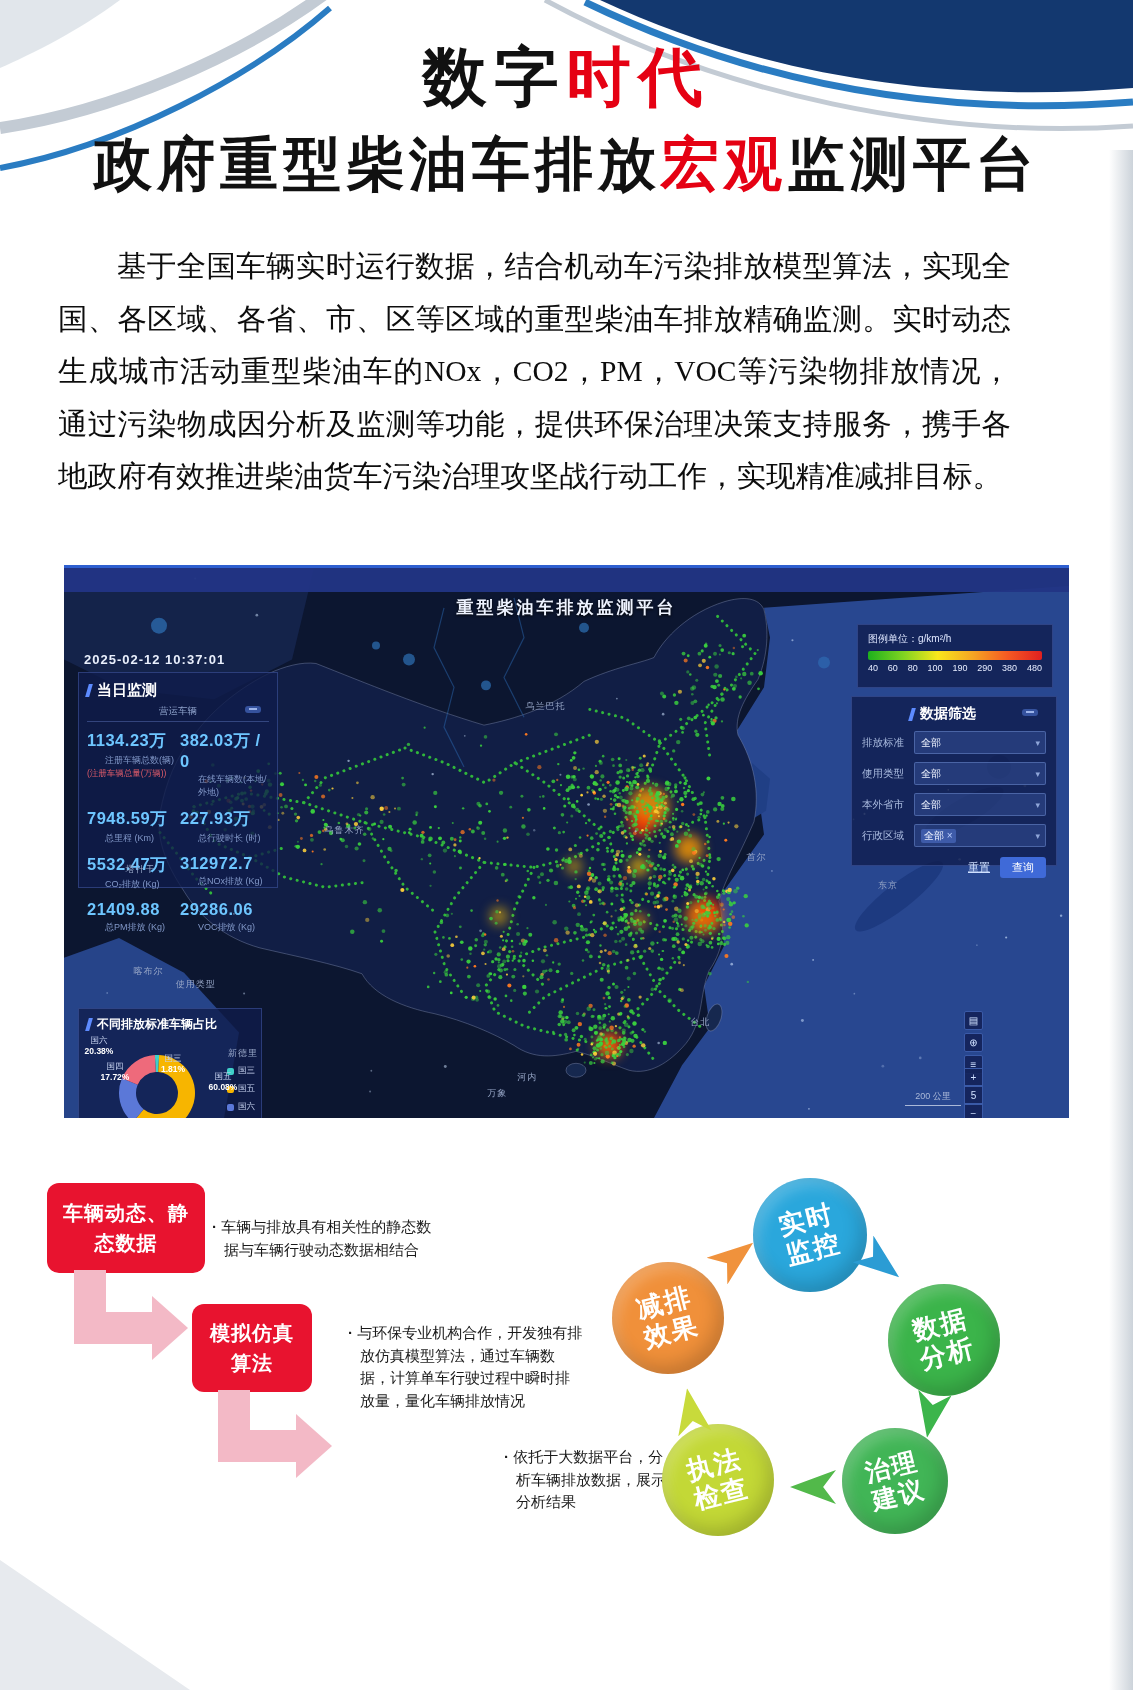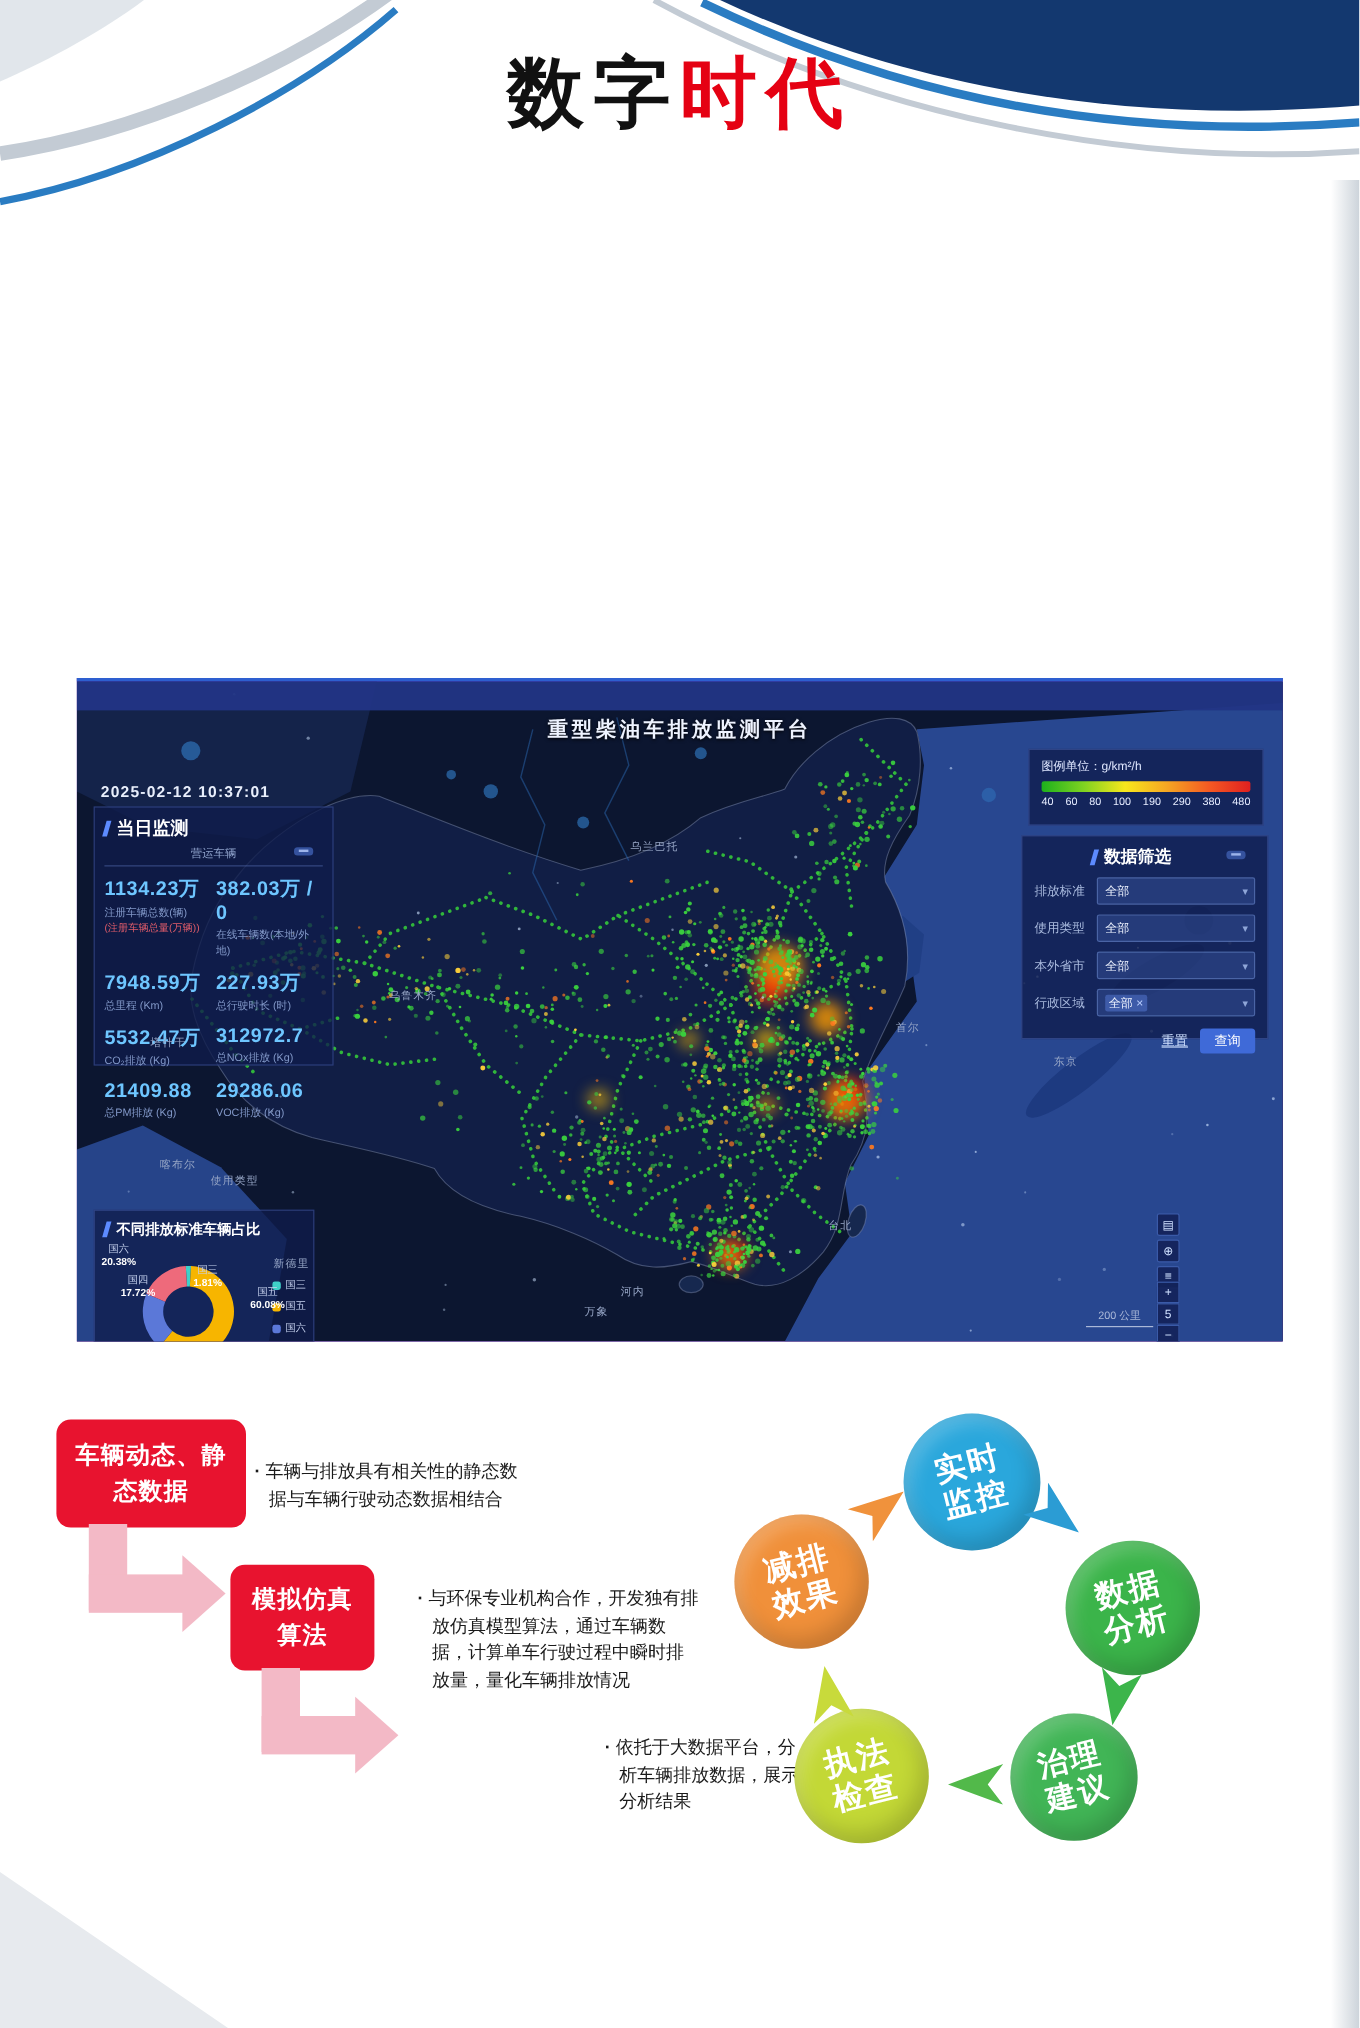--- a/index.html
+++ b/index.html
@@ -39,21 +39,21 @@
           margin:0 6px 0 0;}
   .pill{position:absolute;right:8px;width:16px;height:7px;border-radius:3px;background:#35529e;}
   .pill:after{content:"";display:block;margin:2px auto 0;width:8px;height:2px;background:#9db4ea;}
 
   .p-today{left:14px;top:104px;width:200px;height:216px;padding:8px 8px 6px;}
   .p-today .panel-title{font-size:15px;}
   .sub-row{position:relative;margin-top:5px;border-bottom:1px solid rgba(120,150,230,.35);
            text-align:center;font-size:9.5px;color:#8fa3cc;padding-bottom:3px;}
   .stats-grid{display:grid;grid-template-columns:1fr 1fr;gap:9px 4px;margin-top:8px;}
   .stat-val{font-size:16.5px;font-weight:bold;color:#6ec6ff;letter-spacing:.5px;}
-  .stat-lab{font-size:9px;color:#8298c8;margin-top:2px;}
+  .stat-lab{font-size:9px;color:#8298c8;margin-top:2px;margin-left:18px;}
   .stat-note{font-size:8.5px;color:#e05c6a;margin-top:1px;}
 
   .p-legend{right:16px;top:56px;width:196px;height:64px;padding:7px 10px;}
   .legend-unit{font-size:10px;color:#dfe7ff;}
   .legend-bar{margin-top:5px;height:9px;border-radius:2px;
     background:linear-gradient(90deg,#1db01d,#7ed321,#f8e71c,#f5a623,#f55a23,#e02020);}
   .legend-ticks{display:flex;justify-content:space-between;font-size:9px;color:#e6ecff;margin-top:3px;}
 
   .p-filter{right:12px;top:128px;width:206px;height:170px;padding:8px 10px;}
   .p-filter .panel-title{font-size:14px;padding-left:48px;}
@@ -137,20 +137,22 @@
     <path d="M585,2 C750,82 930,118 1133,102" fill="none" stroke="#2a7cc2" stroke-width="7"></path>
     <path d="M545,0 C720,95 940,140 1133,126" fill="none" stroke="#c3cbd4" stroke-width="5"></path>
     <path d="M0,0 L120,0 C80,30 30,55 0,68 Z" fill="#cdd5de" opacity="0.6"></path>
     <path d="M0,128 C110,112 240,58 330,-10" fill="none" stroke="#c3cbd4" stroke-width="12"></path>
     <path d="M0,168 C120,146 250,78 330,8" fill="none" stroke="#2a7cc2" stroke-width="6"></path>
   </svg>
   <div class="edge-band"></div>
   <div class="corner-wedge"></div>
 
   <div class="title1" id="title1"><span style="color: rgb(17, 17, 17);">数字</span><span style="color: rgb(229, 1, 19);">时代</span></div>
+  <div class="title2" id="title2"><span style="color: rgb(17, 17, 17);">政府重型柴油车排放</span><span style="color: rgb(229, 1, 19);">宏观</span><span style="color: rgb(17, 17, 17);">监测平台</span></div>
+  <div class="intro">基于全国车辆实时运行数据，结合机动车污染排放模型算法，实现全国、各区域、各省、市、区等区域的重型柴油车排放精确监测。实时动态生成城市活动重型柴油车的NOx，CO2，PM，VOC等污染物排放情况，通过污染物成因分析及监测等功能，提供环保治理决策支持服务，携手各地政府有效推进柴油货车污染治理攻坚战行动工作，实现精准减排目标。</div>
 
   <div class="dash">
     <svg class="map-canvas" viewBox="0 0 1005 553" preserveAspectRatio="none">
       <defs>
           <filter id="bl" x="-80%" y="-80%" width="260%" height="260%">
             <feGaussianBlur stdDeviation="6"></feGaussianBlur>
           </filter>
         </defs>
       <rect x="0" y="0" width="1005" height="553" fill="#0c1630"></rect>
       <polygon points="700,40 1005,18 1005,553 590,553 618,500 646,462 640,420 660,380 656,330 700,268 692,210 672,165 700,120 706,70" fill="#2b4c99" opacity="0.92"></polygon>

